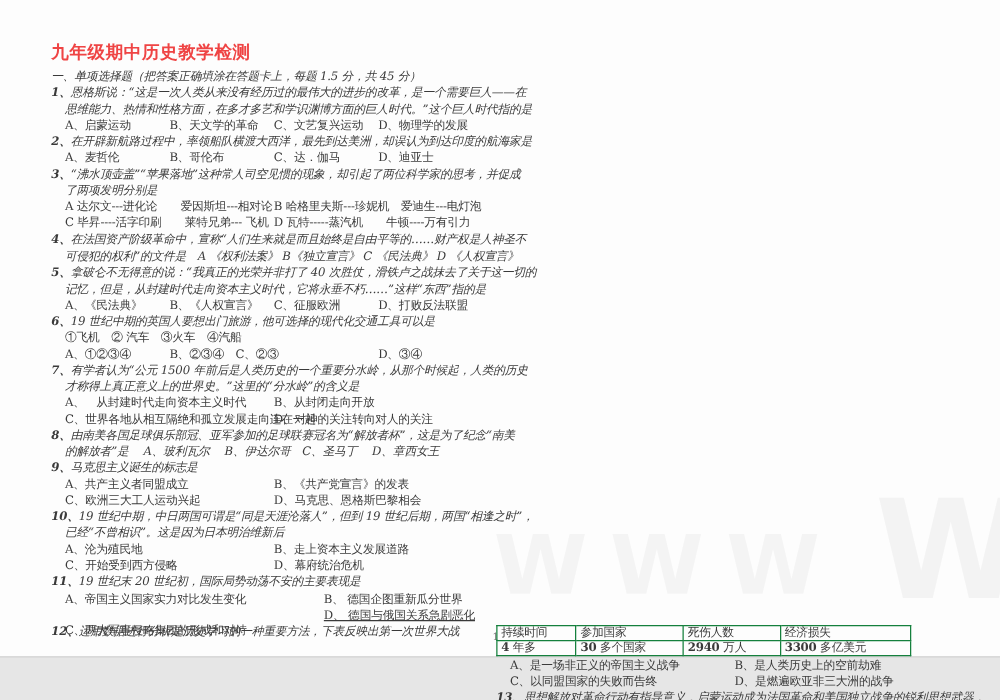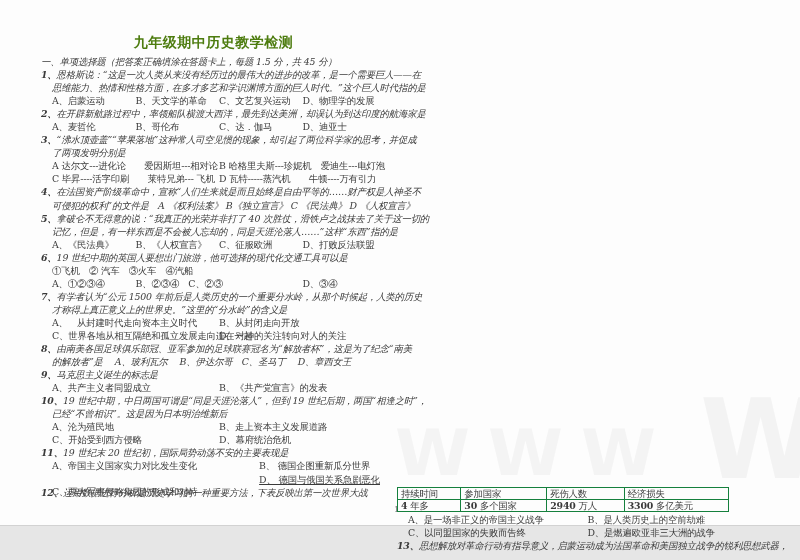--- a/index.html
+++ b/index.html
@@ -15,21 +15,21 @@
     background:#fdfdfd;
   }
   .bottom-bar {
     position:absolute; left:0; top:525px; width:800px; height:35px;
     background:#e6e6e6; border-top:1px solid #d2d2d2;
   }
   .col { position:absolute; font-size:9.4px; line-height:13.05px; letter-spacing:-0.15px; white-space:nowrap; }
   .col-left { left:41px; top:33px; width:345px; }
   .col-right { left:397px; top:21px; width:370px; }
   .title {
-    text-align:center; font-size:14px; font-weight:bold; color:#4d7c0f;
+    font-size:14px; font-weight:bold; color:#ef4444;
     margin:0 0 4px 0; letter-spacing:0.5px; line-height:18px;
   }
   .line { display:block; height:13.05px;font-style:italic; }
   .ind { padding-left:11px; }
   .qn { font-weight:bold; }
   .opts { display:flex; padding-left:11px; height:13.05px; }
   .opts span { display:inline-block; }
   .w4 span { width:25%; }
   .w2 span { width:50%; }
   table.data {
@@ -84,21 +84,21 @@
           <span>A 达尔文---进化论　　爱因斯坦---相对论</span>
           <span>B 哈格里夫斯---珍妮机　爱迪生---电灯泡</span>
         </div>
         <div class="opts w2">
           <span>C 毕昇----活字印刷　　莱特兄弟--- 飞机</span>
           <span>D 瓦特-----蒸汽机　　牛顿----万有引力</span>
         </div>
         <div class="line"><b class="qn">4、</b><span>在法国资产阶级革命中，宣称“人们生来就是而且始终是自由平等的……财产权是人神圣不</span></div>
         <div class="line ind">可侵犯的权利”的文件是　A 《权利法案》 B《独立宣言》 C 《民法典》 D 《人权宣言》</div>
         <div class="line"><b class="qn">5、</b><span>拿破仑不无得意的说：“我真正的光荣并非打了 40 次胜仗，滑铁卢之战抹去了关于这一切的</span></div>
-        <div class="line ind">记忆，但是，有一样东西是不会被人忘却的，同是天涯沦落人……”这样“东西”指的是</div>
+        <div class="line ind">记忆，但是，从封建时代走向资本主义时代，它将永垂不朽……”这样“东西”指的是</div>
         <div class="opts w4">
           <span>A、《民法典》</span>
           <span>B、《人权宣言》</span>
           <span>C、征服欧洲</span>
           <span>D、打败反法联盟</span>
         </div>
         <div class="line"><b class="qn">6、</b><span>19 世纪中期的英国人要想出门旅游，他可选择的现代化交通工具可以是</span></div>
         <div class="opts w4">
           <span>①飞机　② 汽车　③火车　④汽船</span>
           <span></span>
@@ -120,20 +120,24 @@
         <div class="opts w2">
           <span>C、世界各地从相互隔绝和孤立发展走向连在一起</span>
           <span>D、对神的关注转向对人的关注</span>
         </div>
         <div class="line"><b class="qn">8、</b><span>由南美各国足球俱乐部冠、亚军参加的足球联赛冠名为“解放者杯”，这是为了纪念“南美</span></div>
         <div class="line ind">的解放者”是　 A、玻利瓦尔　 B、伊达尔哥　C、圣马丁　 D、章西女王</div>
         <div class="line"><b class="qn">9、</b><span>马克思主义诞生的标志是</span></div>
         <div class="opts w2">
           <span>A、共产主义者同盟成立</span>
           <span>B、《共产党宣言》的发表</span>
+        </div>
+        <div class="opts w2">
+          <span>C、欧洲三大工人运动兴起</span>
+          <span>D、马克思、恩格斯巴黎相会</span>
         </div>
         <div class="line"><b class="qn">10、</b><span>19 世纪中期，中日两国可谓是“同是天涯沦落人”，但到 19 世纪后期，两国“相逢之时”，</span></div>
         <div class="line ind">已经“不曾相识”。这是因为日本明治维新后</div>
         <div class="opts w2">
           <span>A、沦为殖民地</span>
           <span>B、走上资本主义发展道路</span>
         </div>
         <div class="opts w2">
           <span>C、开始受到西方侵略</span>
           <span>D、幕府统治危机</span>

